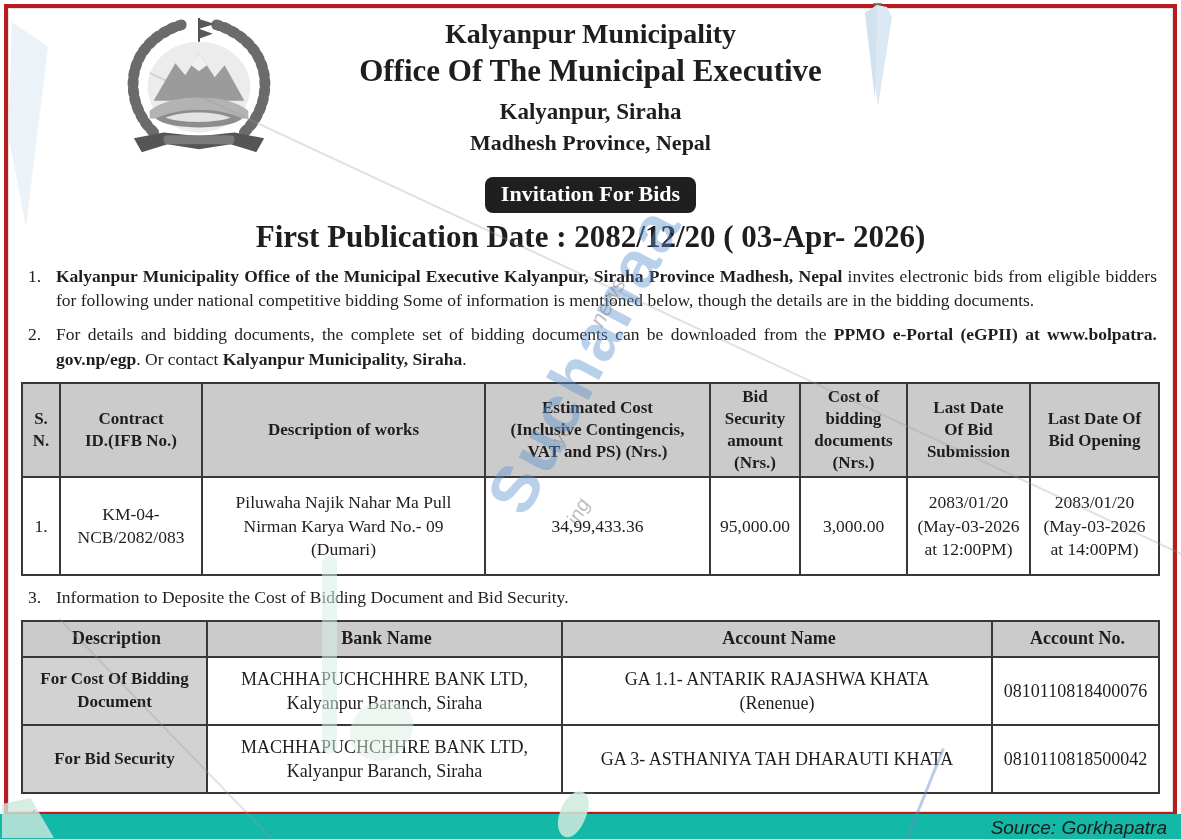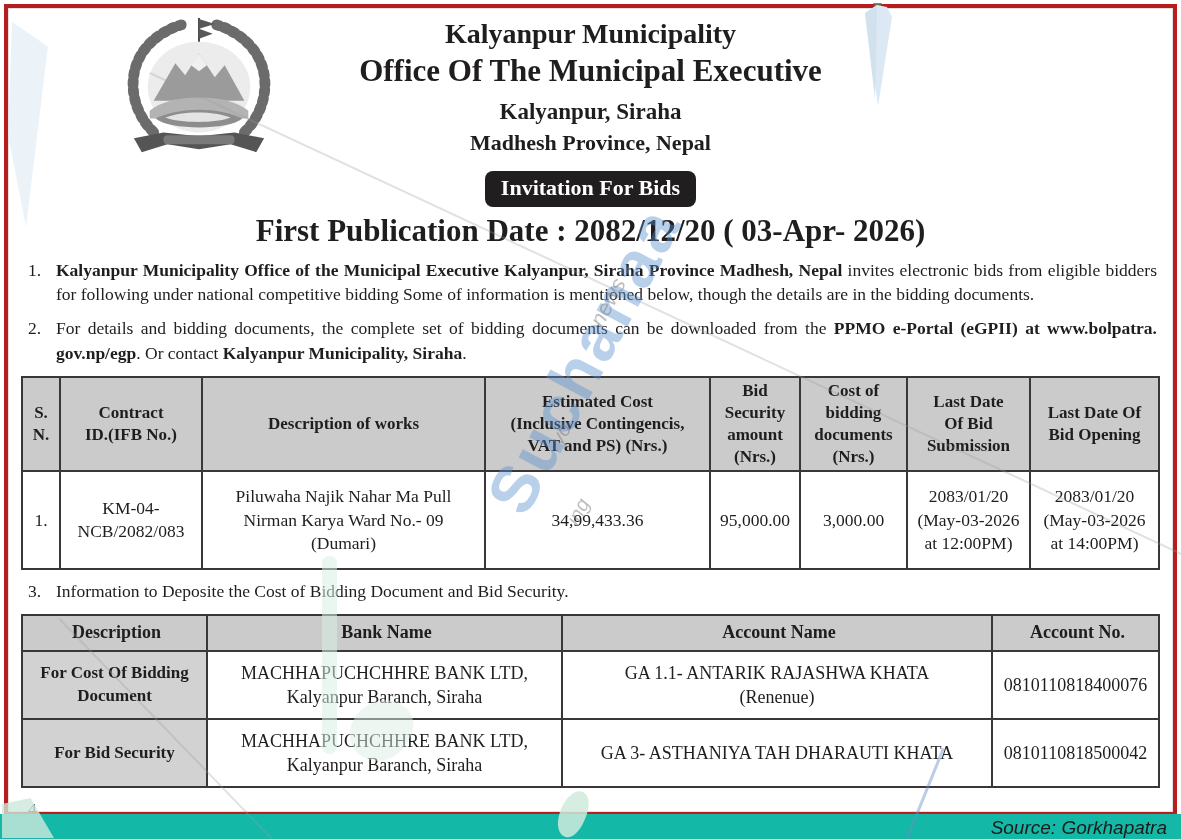--- a/index.html
+++ b/index.html
@@ -12,21 +12,21 @@
     position:absolute;left:4px;top:4px;width:1165px;height:804px;
     border:4px solid #b91c1c;box-shadow:inset 0 0 0 1px rgba(0,0,0,.12);
     background:#fff;overflow:hidden;
   }
   
   .hdr{position:relative;text-align:center;padding-top:8px;}
   .logo{position:absolute;left:112px;top:8px;width:158px;height:146px;}
   .h1{font-size:28px;font-weight:bold;line-height:1.15;margin:2px 0 0;}
   .h2{font-size:31px;font-weight:bold;line-height:1.15;margin:3px 0 10px;}
   .h3{font-size:23px;font-weight:bold;line-height:1.15;margin:5px 0 4px;}
-  .h4{font-size:22px;font-weight:bold;line-height:1.15;margin:5px 0 8px;text-align:center;}
+  .h4{font-size:22px;font-weight:bold;line-height:1.15;margin:5px 0 14px;text-align:center;}
   .badge{
     display:inline-block;background:#211e1f;color:#fff;font-weight:bold;
     font-size:22px;padding:4px 16px 6px;border-radius:8px;margin:7px auto 2px;
   }
   .pubdate{font-size:31px;font-weight:bold;margin:4px 0 2px;}
   
   .note{display:flex;margin:9px 16px 0 20px;font-size:17.5px;line-height:1.42;text-align:justify;}
   .note .num{width:28px;flex:0 0 28px;}
   .note .b{font-weight:bold;}
   

